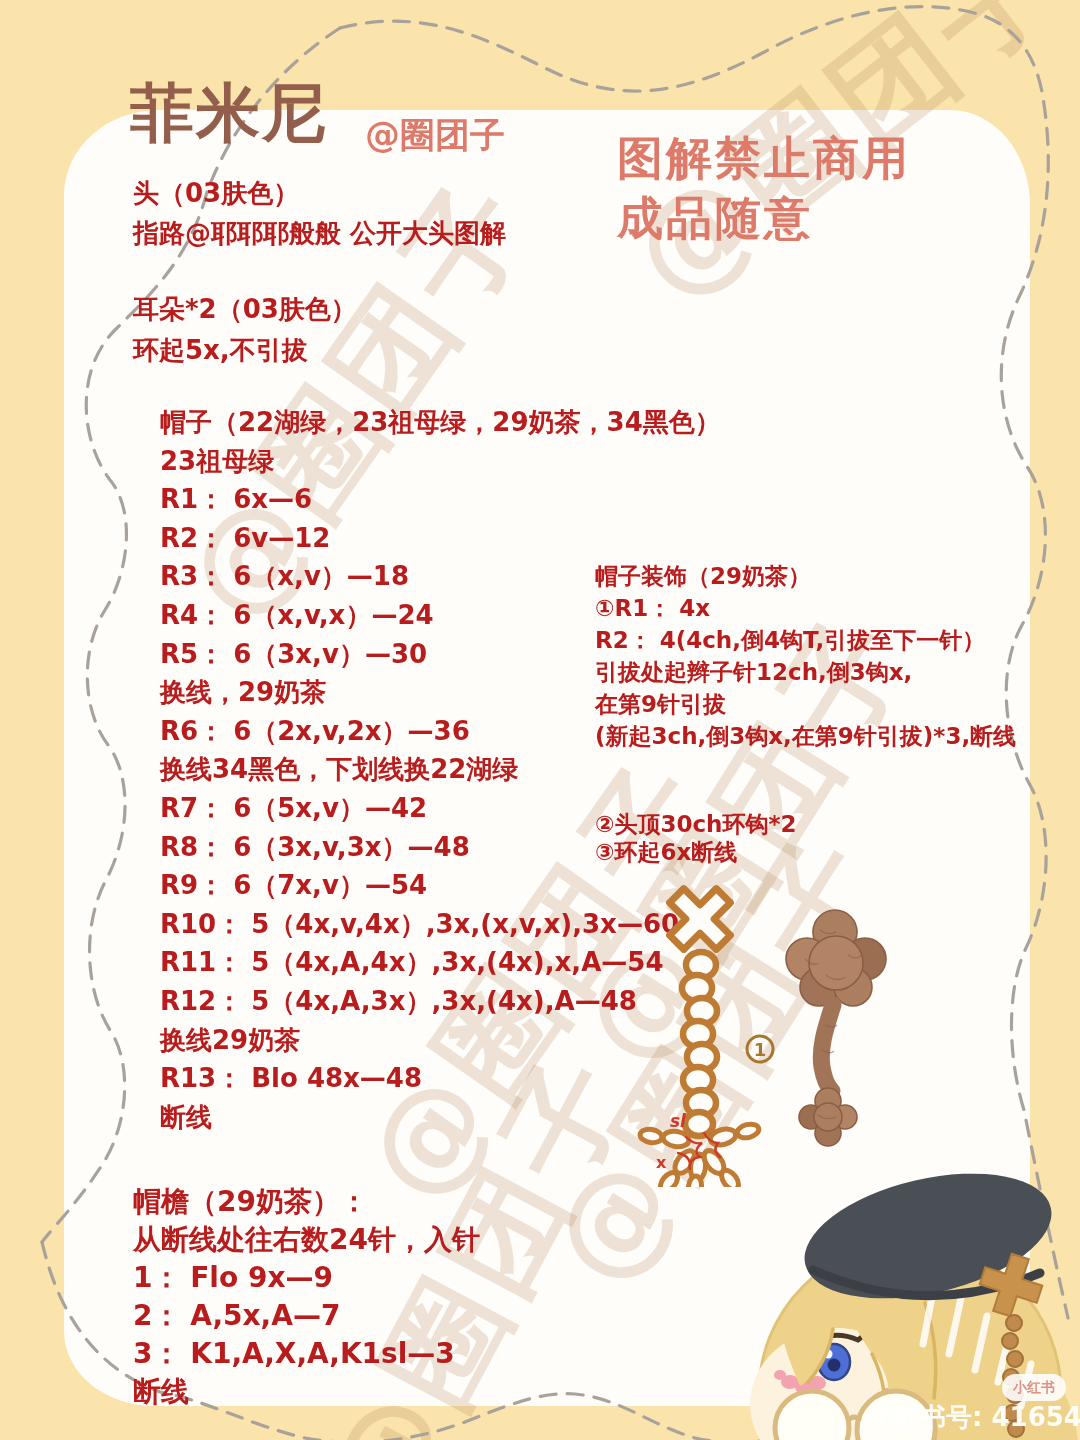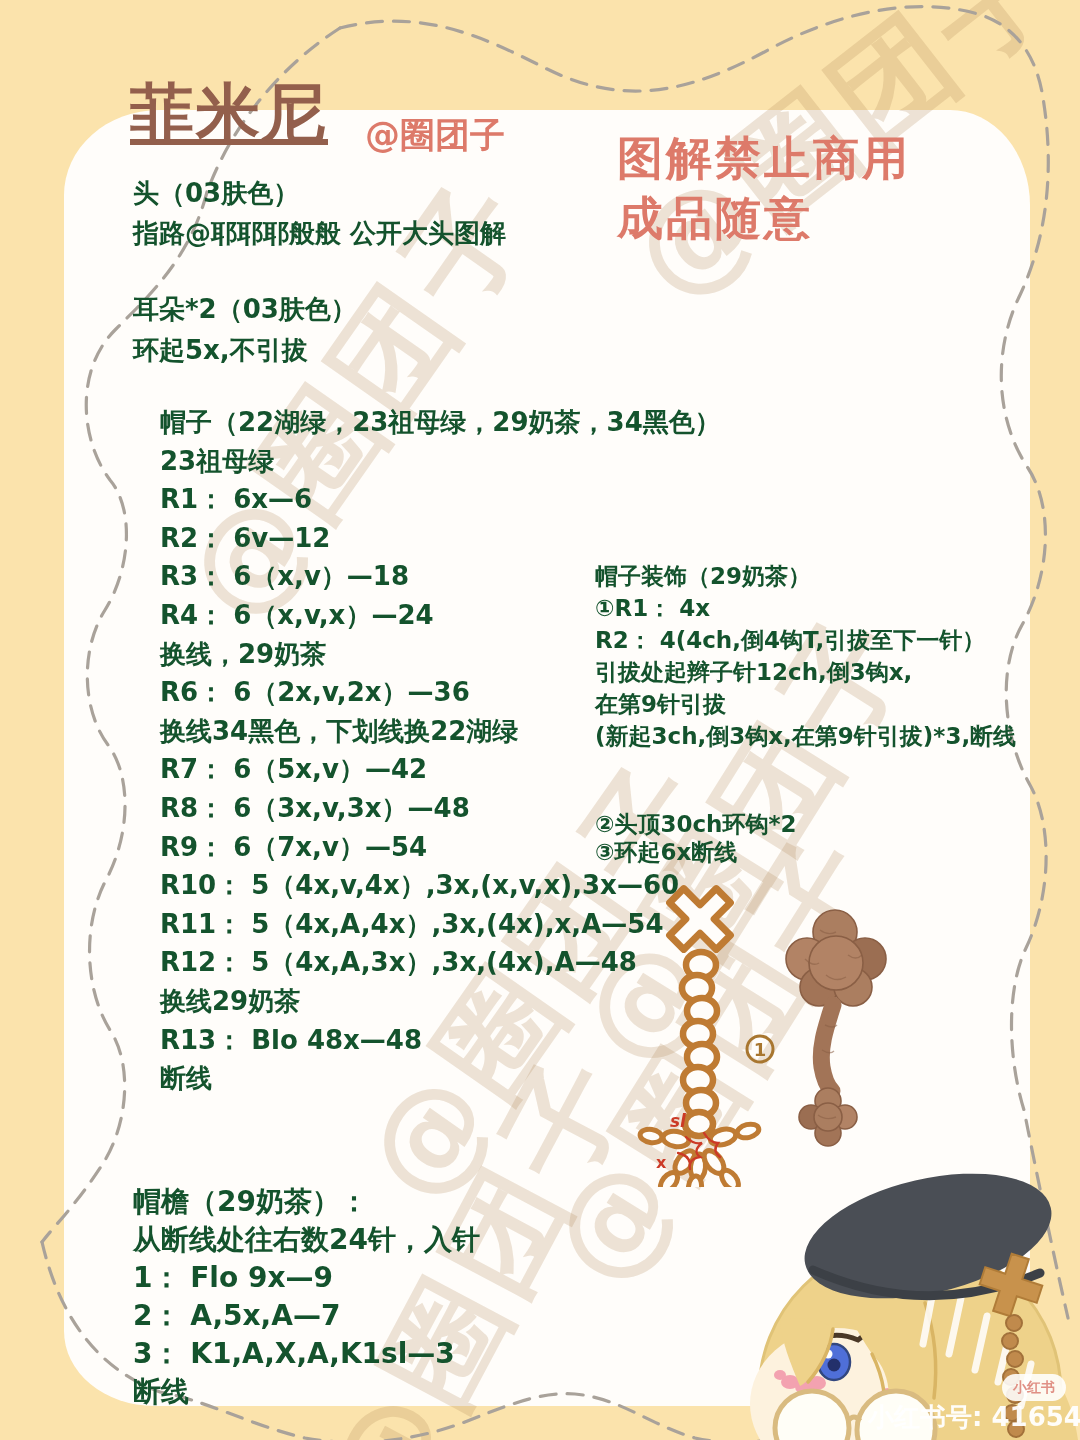--- a/index.html
+++ b/index.html
@@ -15,22 +15,22 @@
     border-radius:95px 80px 70px 90px / 85px 95px 80px 75px;
     z-index:1;
   }
   .wm{
     position:absolute;z-index:2;pointer-events:none;white-space:nowrap;
     color:rgba(172,133,84,0.22);font-size:118px;letter-spacing:8px;
     transform-origin:0 0;font-weight:700;
   }
   .deco-svg{position:absolute;left:0;top:0;z-index:3;pointer-events:none;}
   .t{position:absolute;white-space:nowrap;z-index:4;}
-  .brown{color:#14532d;}
-  .title{font-size:64px;color:#935f4c;letter-spacing:2px;text-decoration:underline;}
+  .brown{color:#b91c1c;}
+  .title{font-size:64px;color:#935f4c;letter-spacing:2px;}
   .author{font-size:35px;color:#dd7a6a;}
   .notice{font-size:46px;color:#dd7a6a;line-height:60px;letter-spacing:3px;}
   .mat{font-size:27px;color:#3b4a72;line-height:36.5px;}
   .block26{font-size:26px;line-height:40px;}
   .hatblock{font-size:26px;line-height:38.6px;margin-left:27px;}
   .brimblock{font-size:28px;line-height:38px;}
   .decorblock{font-size:23px;line-height:32px;}
   .ln{display:block;}
   .diagram-svg{position:absolute;left:620px;top:875px;z-index:5;}
   .char-svg{position:absolute;left:720px;top:1158px;z-index:6;}
@@ -87,20 +87,21 @@
     <span class="ln">环起5x,不引拔</span>
   </div>
 
   <div class="t brown hatblock" style="left:133px;top:403px;">
     <span class="ln">帽子（22湖绿，23祖母绿，29奶茶，34黑色）</span>
     <span class="ln">23祖母绿</span>
     <span class="ln">R1： 6x—6</span>
     <span class="ln">R2： 6v—12</span>
     <span class="ln">R3： 6（x,v）—18</span>
     <span class="ln">R4： 6（x,v,x）—24</span>
+    <span class="ln">R5： 6（3x,v）—30</span>
     <span class="ln">换线，29奶茶</span>
     <span class="ln">R6： 6（2x,v,2x）—36</span>
     <span class="ln">换线34黑色，下划线换22湖绿</span>
     <span class="ln">R7： 6（5x,v）—42</span>
     <span class="ln">R8： 6（3x,v,3x）—48</span>
     <span class="ln">R9： 6（7x,v）—54</span>
     <span class="ln">R10： 5（4x,v,4x）,3x,(x,v,x),3x—60</span>
     <span class="ln">R11： 5（4x,A,4x）,3x,(4x),x,A—54</span>
     <span class="ln">R12： 5（4x,A,3x）,3x,(4x),A—48</span>
     <span class="ln">换线29奶茶</span>

